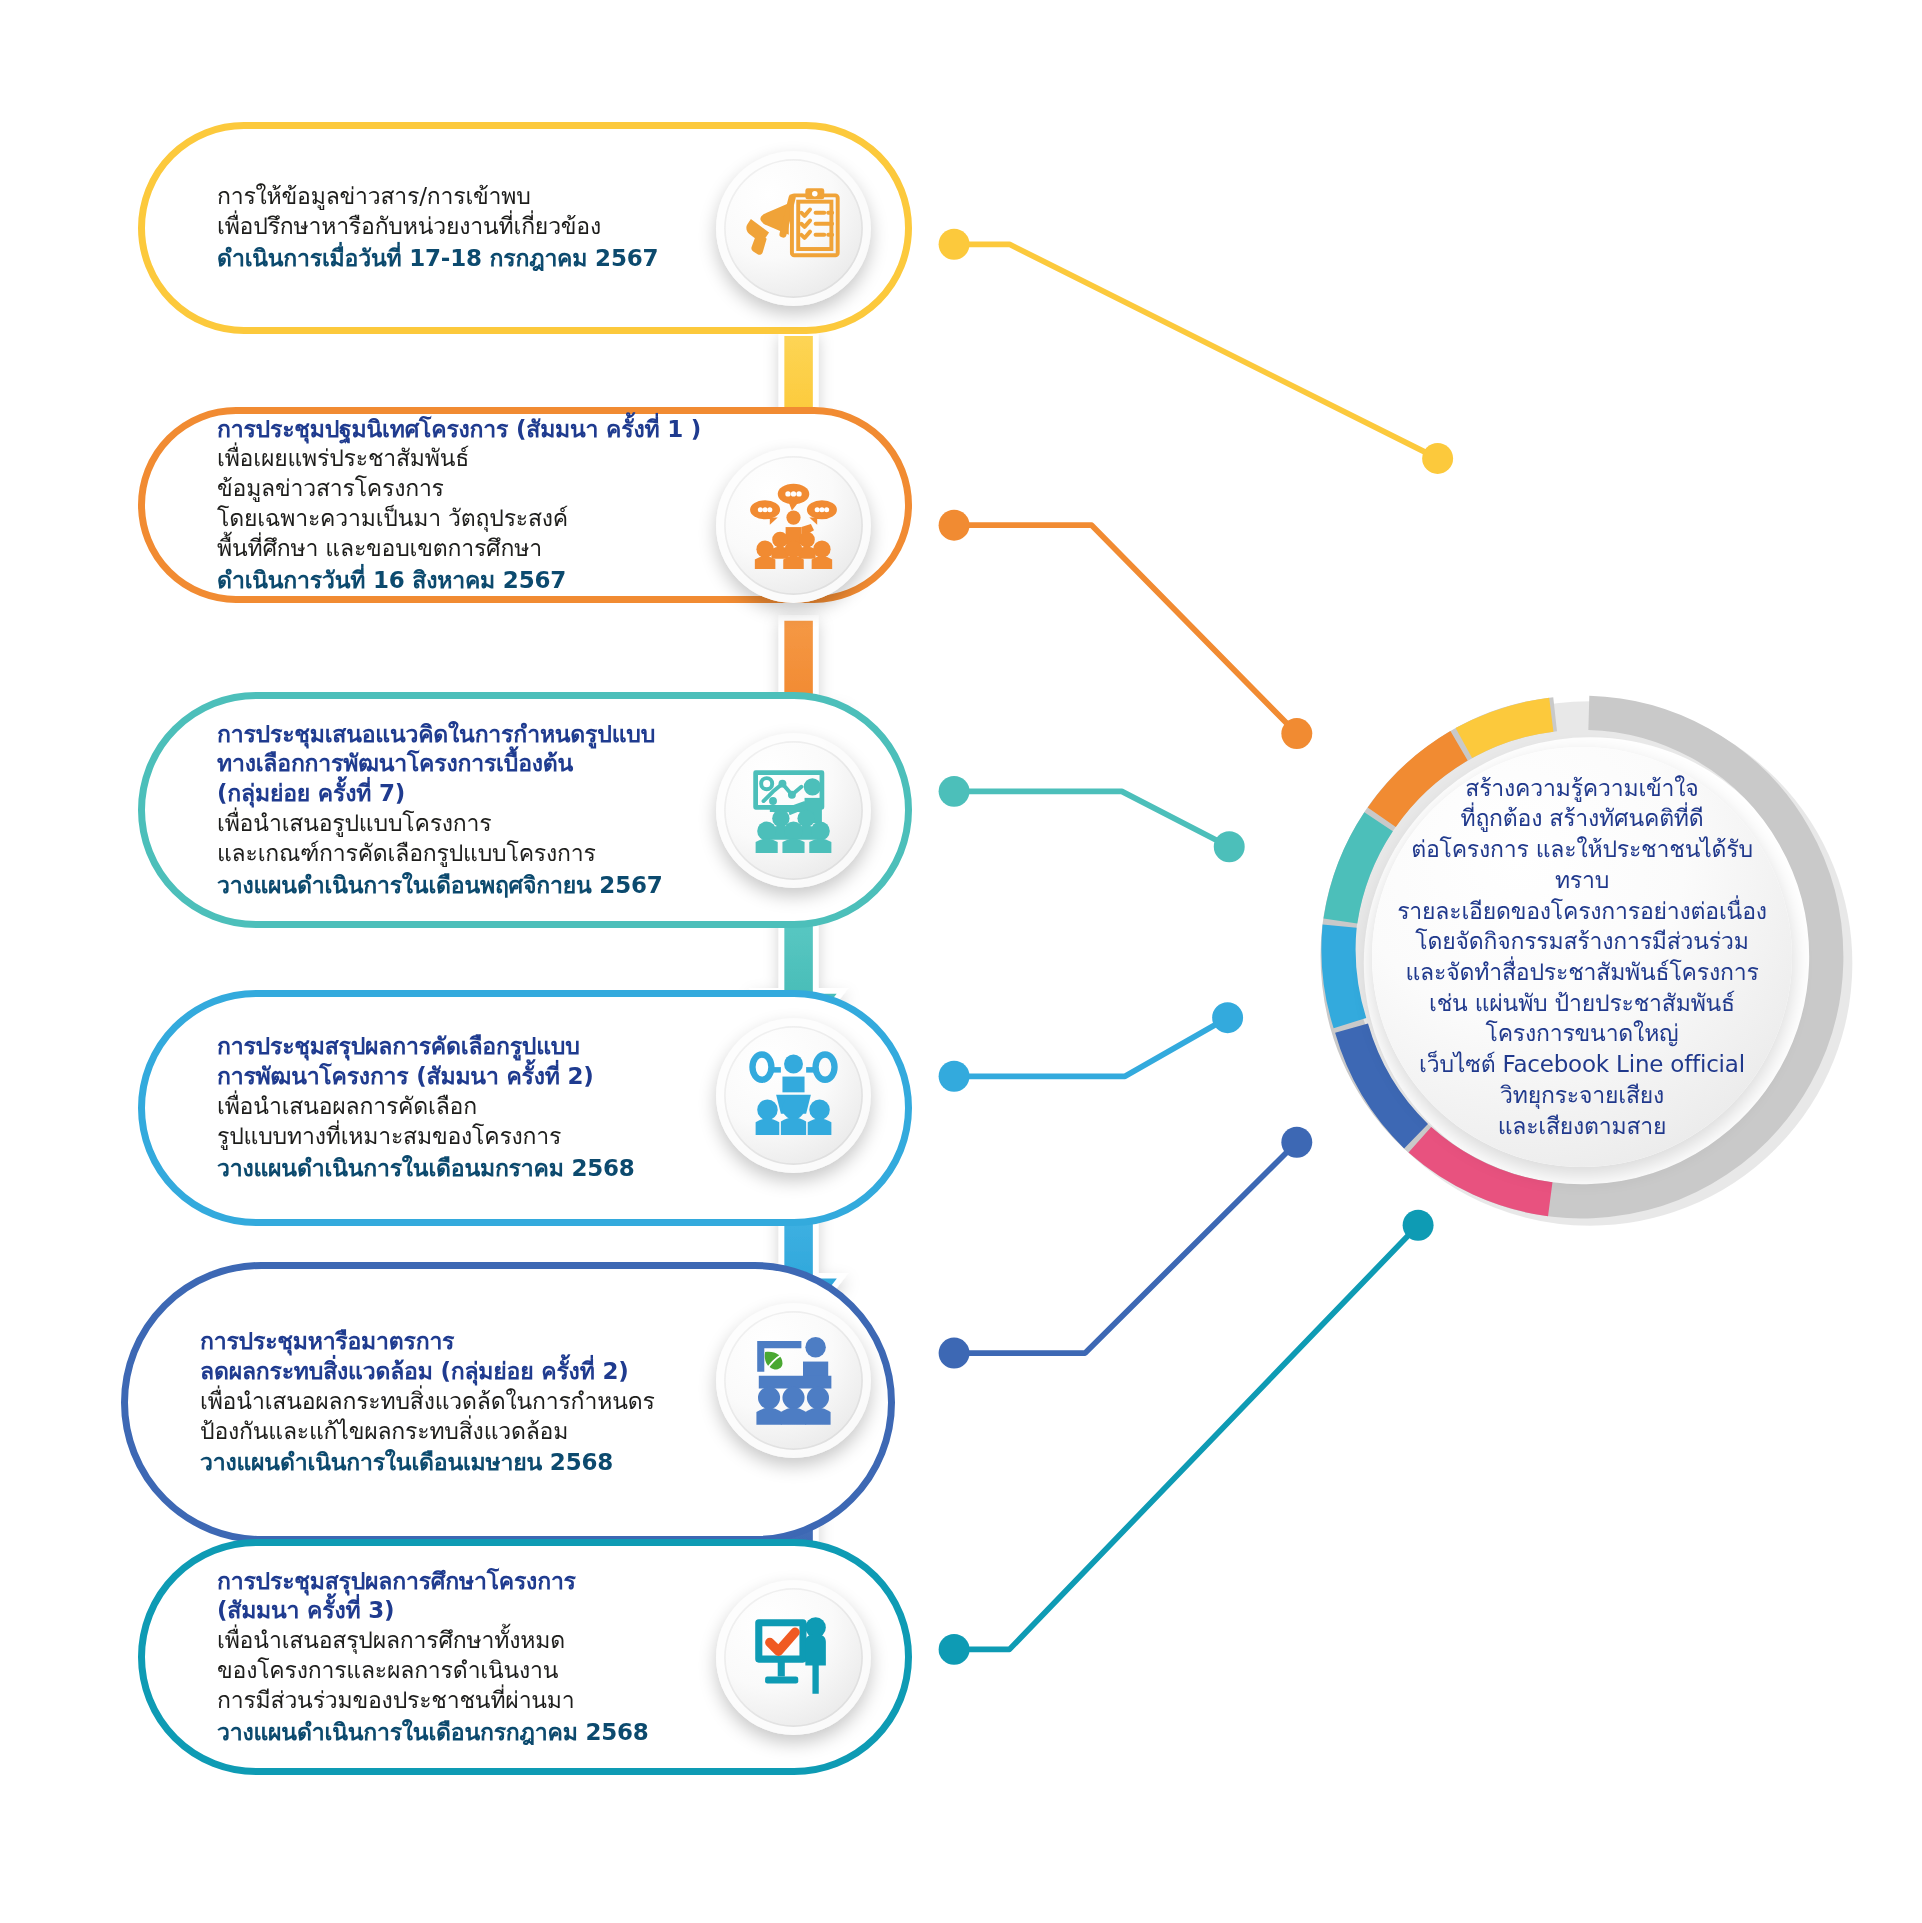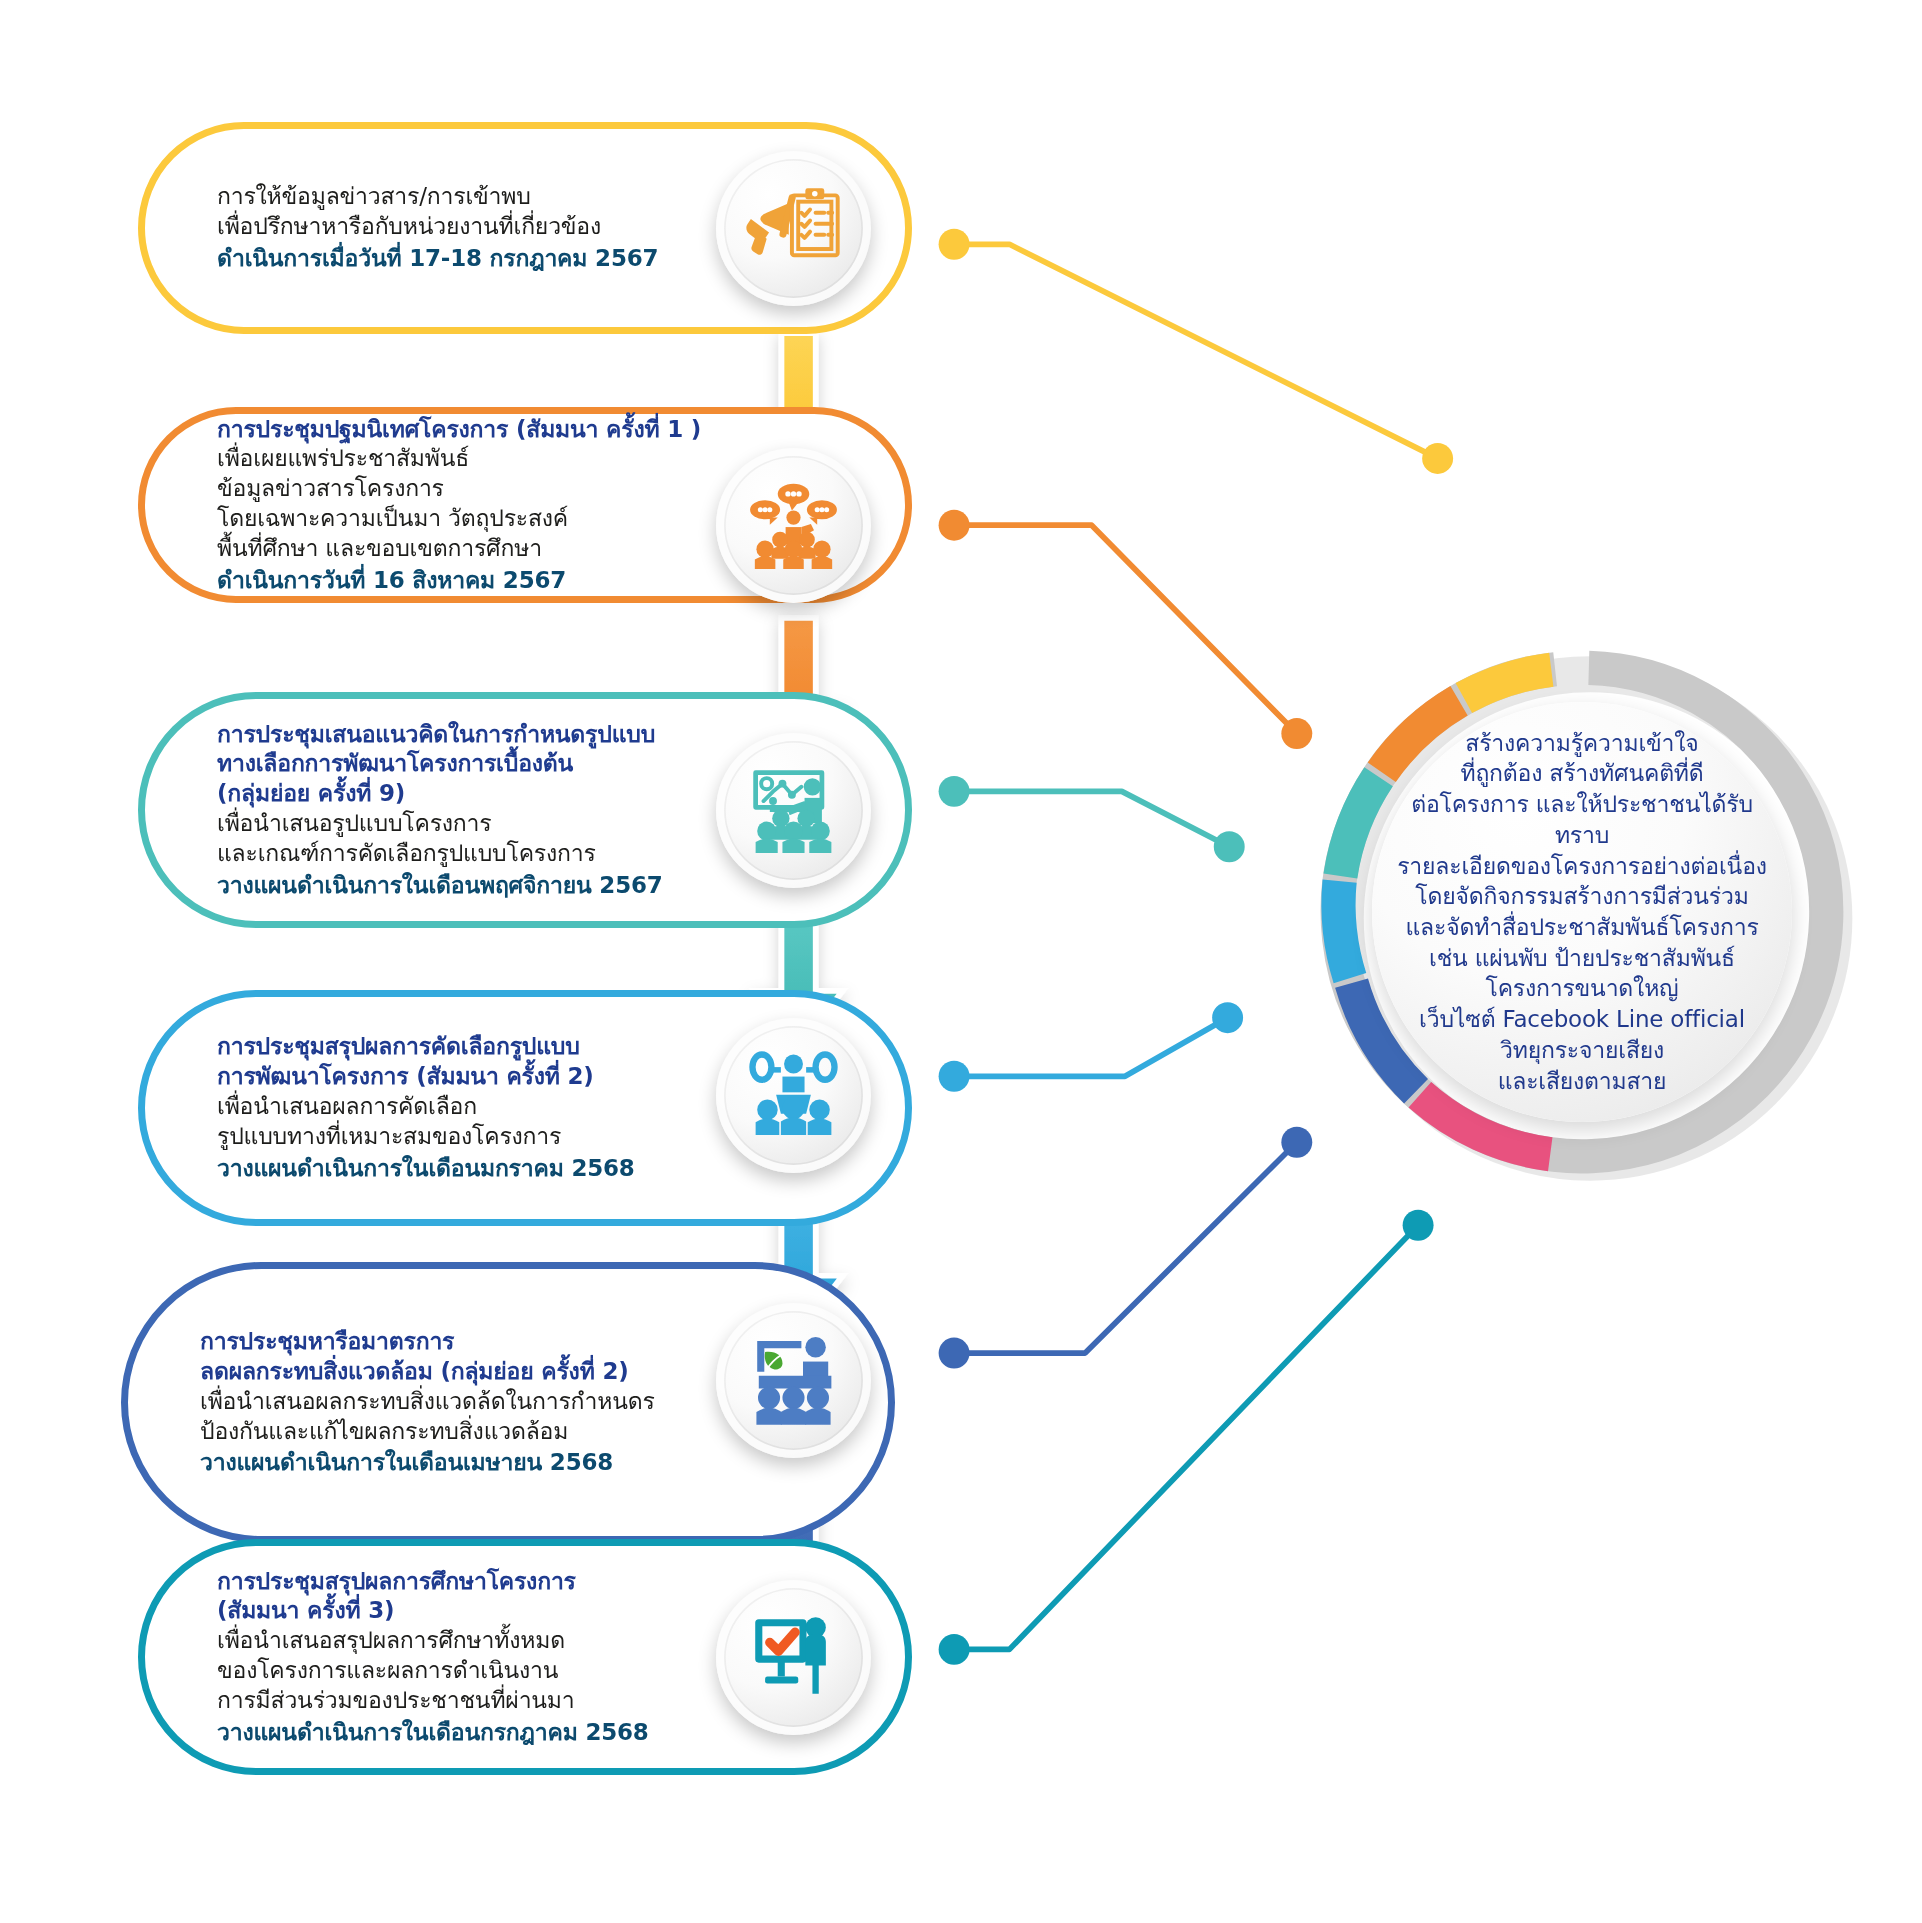--- a/index.html
+++ b/index.html
@@ -61,21 +61,21 @@
       inset 0 0 0 8.1px rgba(255,255,255,0.85),
       inset 0 0 0 9.8px rgba(0,0,0,0.05);
     display:flex;align-items:center;justify-content:center;
     z-index:6;
   }
   .medallion svg{width:101px;height:101px;display:block;}
 
   
   #donut{
     position:absolute;
-    left:1297px;top:627px;
+    left:1297px;top:672px;
     width:570px;height:570px;
     z-index:3;
   }
   #donut svg{position:absolute;left:0;top:0;width:570px;height:570px;}
   #donut-inner{
     position:absolute;
     left:75px;top:75px;width:420px;height:420px;
     border-radius:50%;
     background:
       radial-gradient(circle at 35% 26%, #ffffff 0%, #fbfbfb 40%, #eeeeee 74%, #e3e3e3 100%);
@@ -259,21 +259,21 @@
         <circle cx="100" cy="94" r="11"></circle>
           <path d="M87 107 q13 -8 26 0 v12 h-26 z"></path>
       </g>
     </svg>
   </div>
 
   <div class="step" id="step3" style="left:138px;top:692px;width:774px;height:236px;border-color:#4cbfba;">
     <div class="step-text">
       <span class="step-title" style="white-space:pre-line;">การประชุมเสนอแนวคิดในการกำหนดรูปแบบ
 ทางเลือกการพัฒนาโครงการเบื้องต้น
-(กลุ่มย่อย ครั้งที่ 9)</span>
+(กลุ่มย่อย ครั้งที่ 7)</span>
       <span class="step-body" style="white-space:pre-line;">เพื่อนำเสนอรูปแบบโครงการ
 และเกณฑ์การคัดเลือกรูปแบบโครงการ</span>
       <span class="step-date">วางแผนดำเนินการในเดือนพฤศจิกายน 2567</span>
     </div>
   </div>
   <div class="medallion" style="left:716px;top:733px;">
     <svg viewBox="0 0 128 128">
       <g fill="none" stroke="#4cbfba" stroke-width="6" stroke-linejoin="round">
         <path d="M16 16 h84 v44 h-84 z"></path>
       </g>

